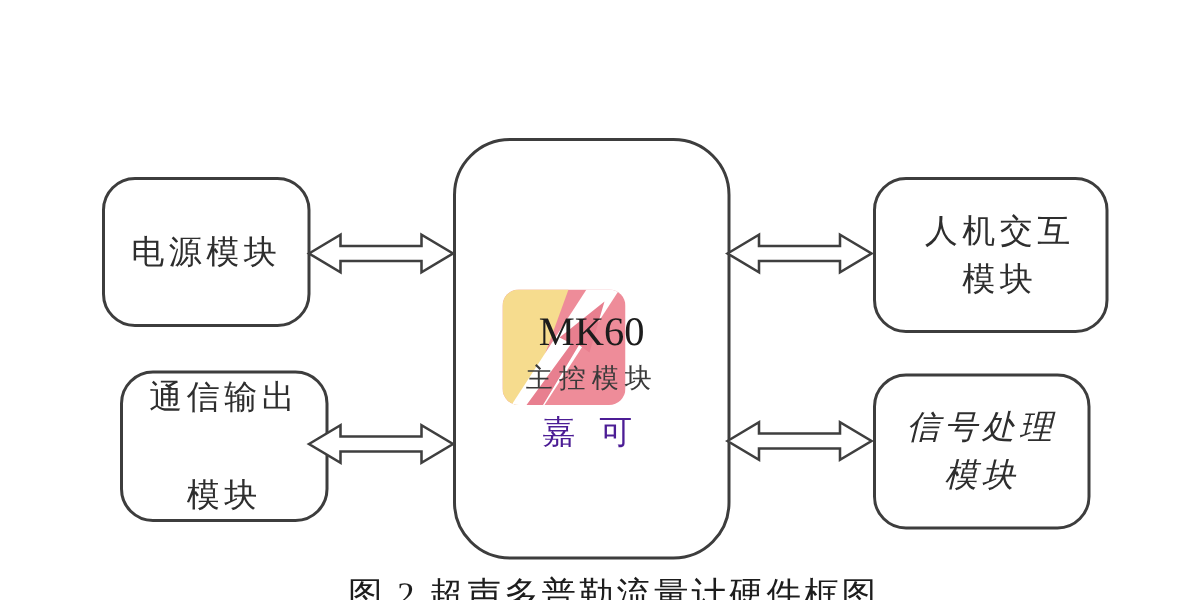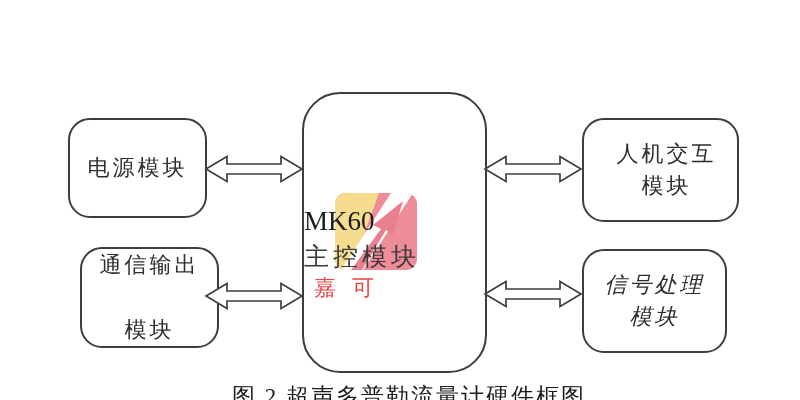--- a/index.html
+++ b/index.html
@@ -52,33 +52,33 @@
   #a-main-signal { left: 483px; top: 238px; }
   .wm-logo {
     position: absolute;
     left: 31px; top: 99px;
     width: 82px; height: 77px;
     z-index: 0;
   }
   .main-text {
     position: absolute;
     left: 0; right: 0;
-    text-align: left;
+    text-align: center;
     z-index: 1;
   }
   #t-mk60 {
     top: 108px;
     font-size: 27px;
     font-weight: 500;
     color: #1c1c1c;
     letter-spacing: 0px;
   }
   #t-zhukong {
     top: 145px;
-    font-size: 25px;
+    font-size: 18px;
     color: #3a3a3a;
     letter-spacing: 4px;
   }
   #t-wm {
     top: 178px;
     font-size: 22px;
     letter-spacing: 16px;
     padding-left: 10px;
     z-index: 0;
   }
@@ -116,21 +116,21 @@
       </defs>
       <g clip-path="url(#wm-clip)">
         <rect x="0" y="0" width="82" height="77" fill="#ee8c99"></rect>
         <polygon points="0,0 44,0 16,77 0,77" fill="#f6dc8e"></polygon>
         <polygon points="6,77 56,0 78,0 28,77" fill="#ffffff"></polygon>
         <path d="M16,77 L46,36 L38,32 L68,8 L58,42 L51,37 L27,77 Z" fill="#e87f8f"></path>
       </g>
     </svg>
     <div class="main-text" id="t-mk60">MK60</div>
     <div class="main-text" id="t-zhukong">主控模块</div>
-    <div class="main-text" id="t-wm" style="color: #ef4444;">嘉可</div>
+    <div class="main-text" id="t-wm" style="color: #4c1d95;">嘉可</div>
   </div>
 
   <div class="box" id="b-hmi">
     <span>人机交互</span>
     <span>模块</span>
   </div>
 
   <div class="box" id="b-signal">
     <span>信号处理</span>
     <span>模块</span>

